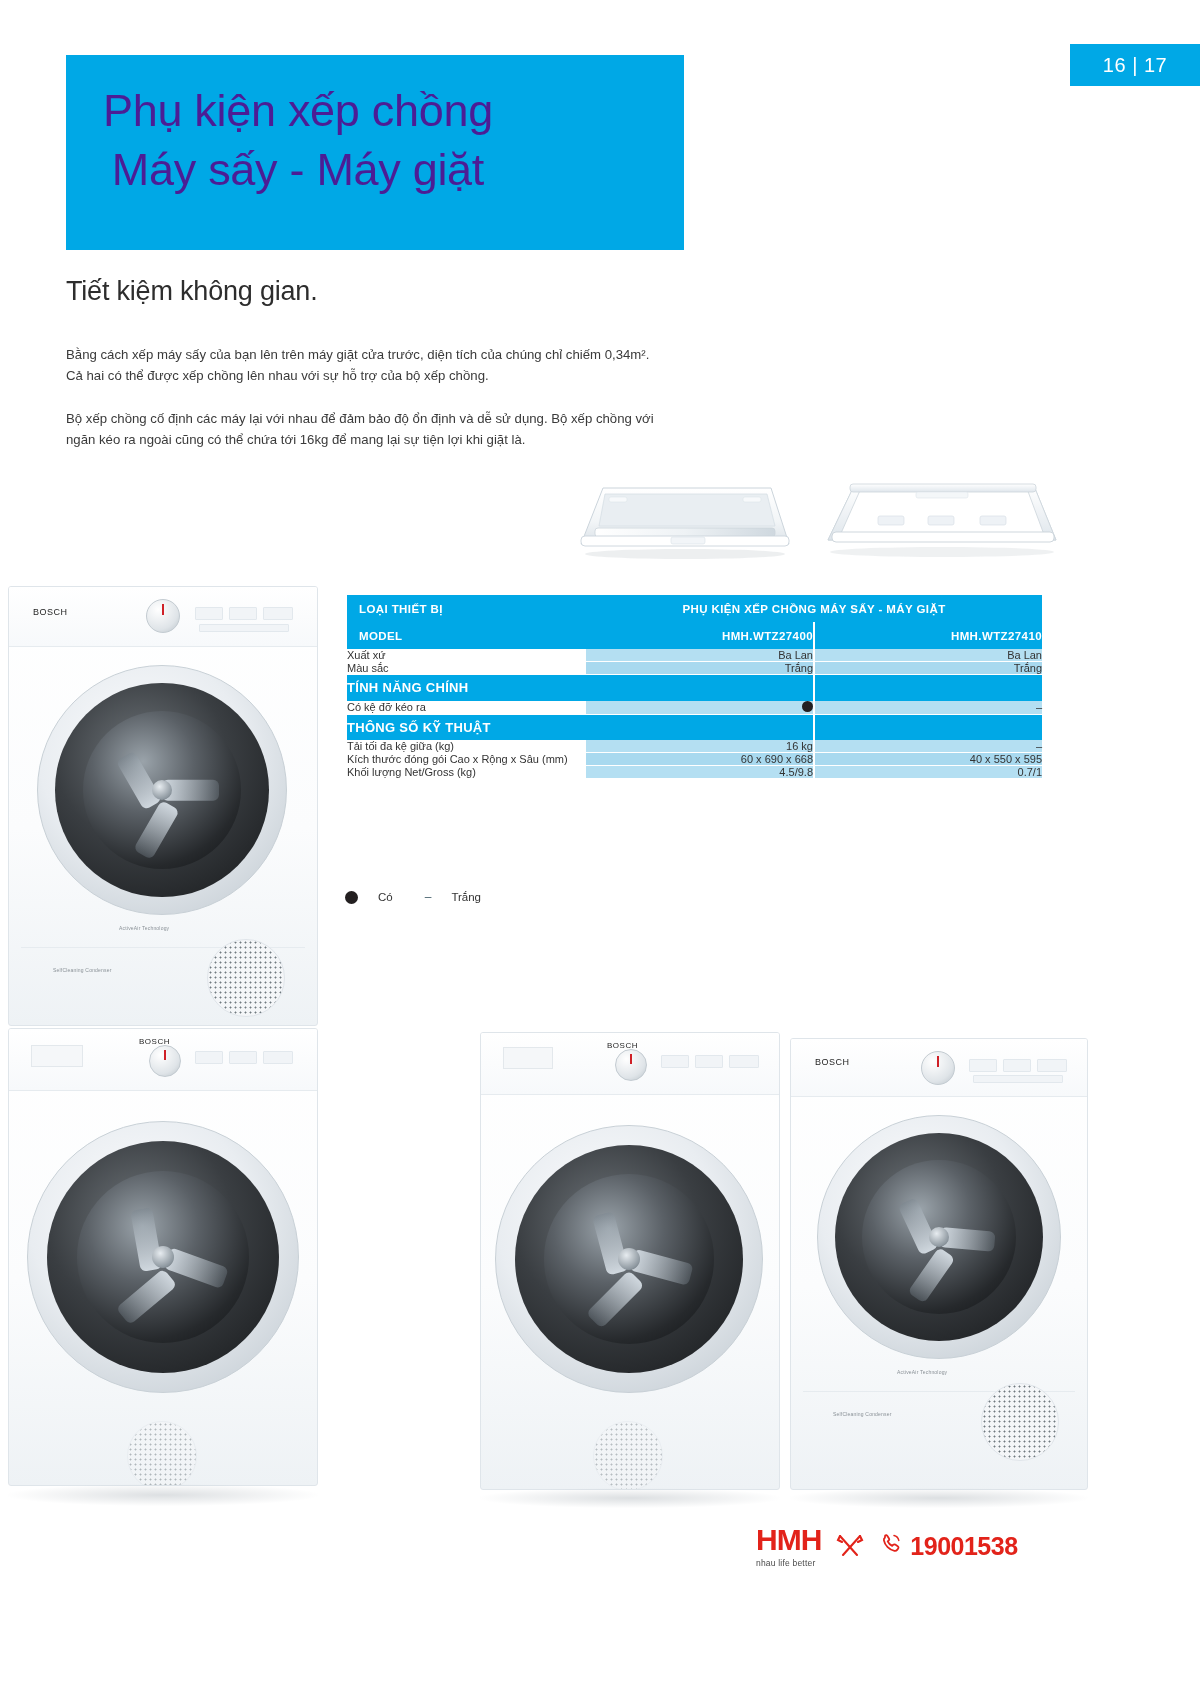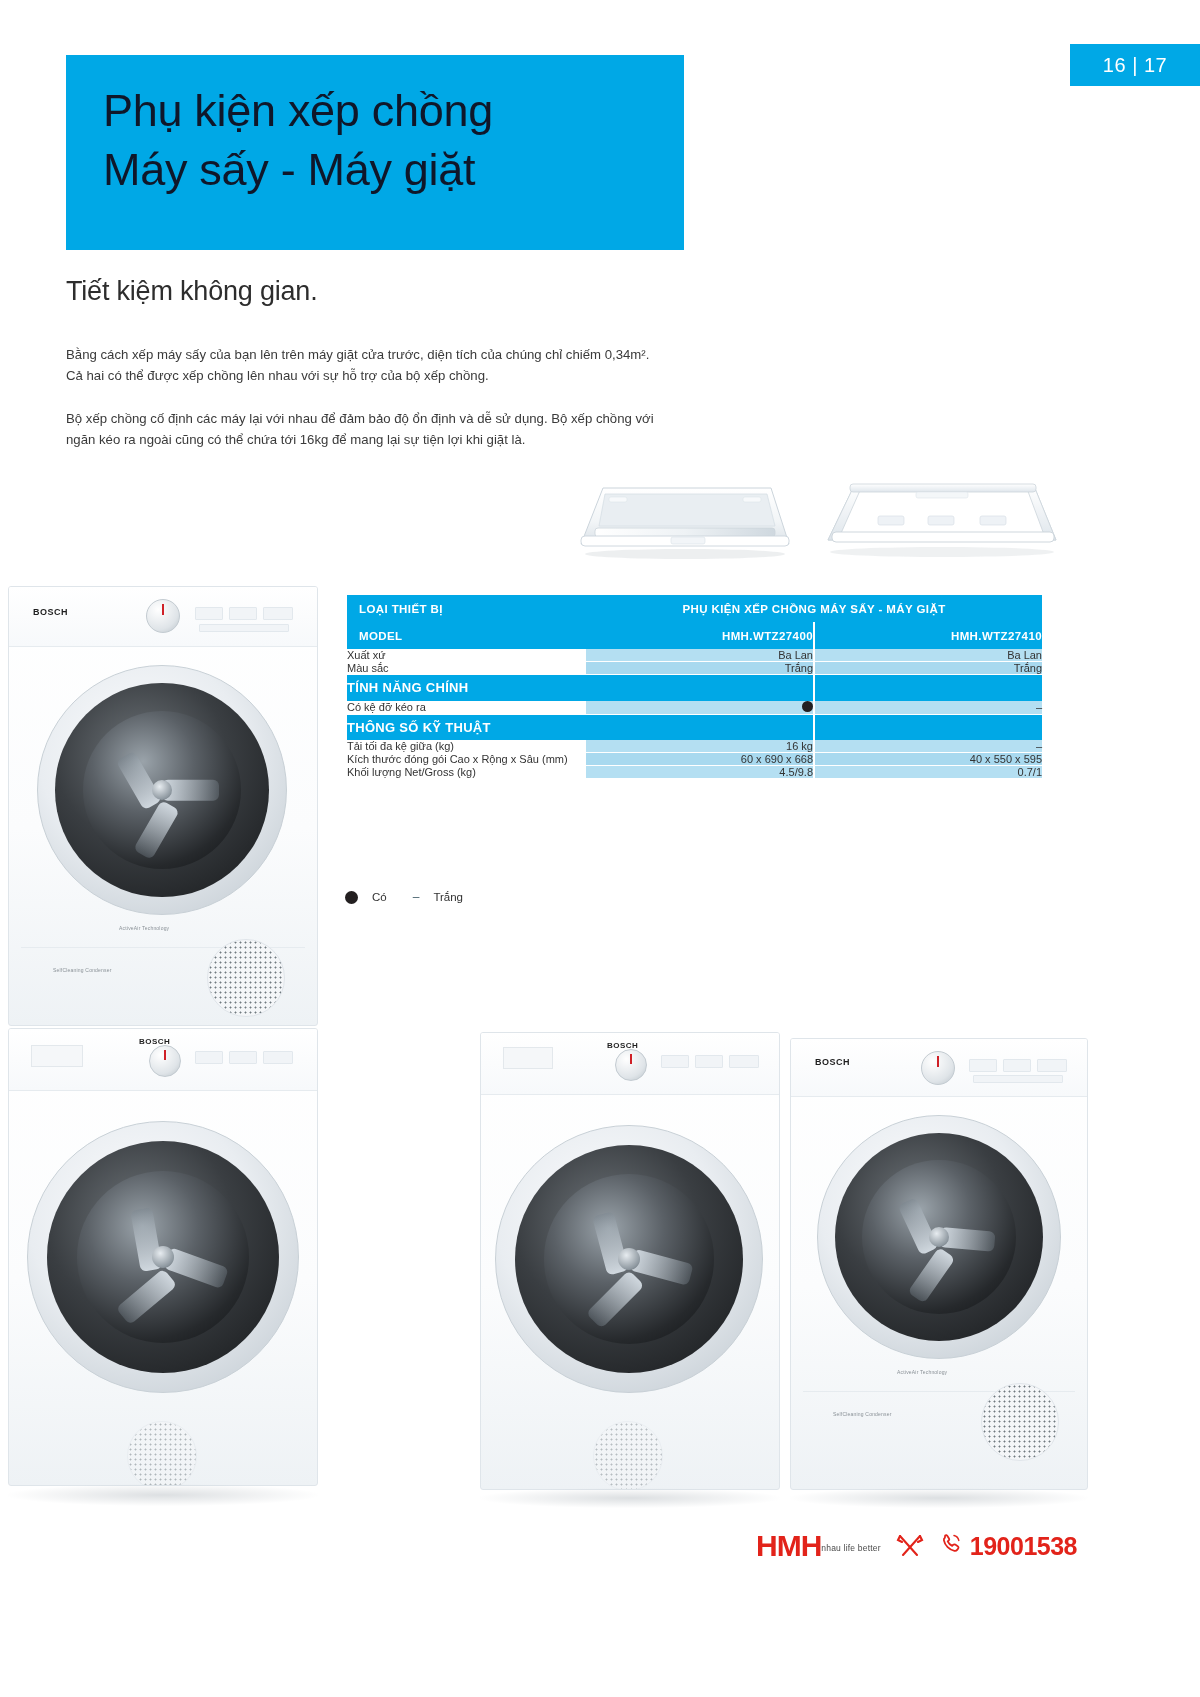--- a/index.html
+++ b/index.html
@@ -27,26 +27,27 @@
   
   .banner {
     position: absolute;
     left: 66px; top: 55px;
     width: 618px; height: 195px;
     background: #00a8e6;
   }
   .banner-title {
     position: absolute;
     left: 37px; top: 26px;
-    color: #0f172a;
+    color: #4c1d95;
     font-size: 45px;
     line-height: 1.32;
     font-weight: 400;
     letter-spacing: -0.3px;
     white-space: pre-line;
+    text-align: center;
   }
 
   
   .subhead {
     position: absolute;
     left: 66px; top: 276px;
     font-size: 27px;
     font-weight: 400;
     color: #2d2d2d;
     letter-spacing: -0.2px;
@@ -97,21 +98,21 @@
     background: #231f20;
   }
   .dash { display: inline-block; color: #4a6470; font-size: 12px; }
 
   
   .legend {
     position: absolute;
     left: 345px; top: 890px;
     display: flex; align-items: center;
     font-size: 11.5px; color: #333;
-    gap: 14px;
+    gap: 20px;
     text-align: center;
   }
   .legend .dot { width: 13px; height: 13px; }
   .legend .sep { margin-left: 12px; }
 
   
   .appliance { position: absolute; }
   .mach {
     position: absolute;
     background: linear-gradient(180deg,#ffffff 0%,#fbfcfd 55%,#eef2f5 100%);
@@ -120,21 +121,21 @@
     overflow: hidden;
   }
   .panel {
     position: absolute; left: 0; right: 0; top: 0;
     height: 22%;
     background: linear-gradient(180deg,#ffffff 0%,#f7f9fb 100%);
     border-bottom: 1px solid #e6ebef;
   }
   .brand {
     position: absolute; left: 6%; top: 26%;
-    font-size: 8px; font-weight: bold; color: #1f1f1f;
+    font-size: 8px; font-weight: normal; color: #1f1f1f;
     letter-spacing: 0.5px;
   }
   .dial {
     position: absolute;
     border-radius: 50%;
     background: radial-gradient(circle at 35% 30%, #ffffff 0%, #dfe4e8 65%, #b9c2c8 100%);
     border: 1px solid #c3cbd1;
   }
   .dial::after {
     content: ""; position: absolute; left: 50%; top: 14%;
@@ -194,21 +195,21 @@
     font-size: 5px; color: #8a9197; letter-spacing: .2px;
   }
   .sticker {
     position: absolute;
     background: #f5f7f9;
     border: 1px solid #e3e8ec;
   }
 
   
   .footer { position: absolute; left: 756px; top: 1516px; width: 420px; height: 60px; display: flex; align-items: center; gap: 14px; }
-  .hmh-logo { display: flex; align-items: center; }
+  .hmh-logo { display: flex; flex-direction: column; }
   .hmh-mark { font-size: 30px; font-weight: bold; color: #e2231a; letter-spacing: -1px; line-height: 1; }
   .hmh-tag { font-size: 8.5px; color: #4a4a4a; letter-spacing: .2px; margin-top: 3px; }
   .wrench-icon svg { display: block; }
   .phone-wrap { display: flex; align-items: center; gap: 7px; }
   .phone-num { font-size: 25px; font-weight: bold; color: #e2231a; letter-spacing: -0.5px; }
   .shadow-strip {
     position: absolute;
     background: radial-gradient(ellipse at center, rgba(140,150,158,.30) 0%, rgba(140,150,158,0) 72%);
   }
 </style>

